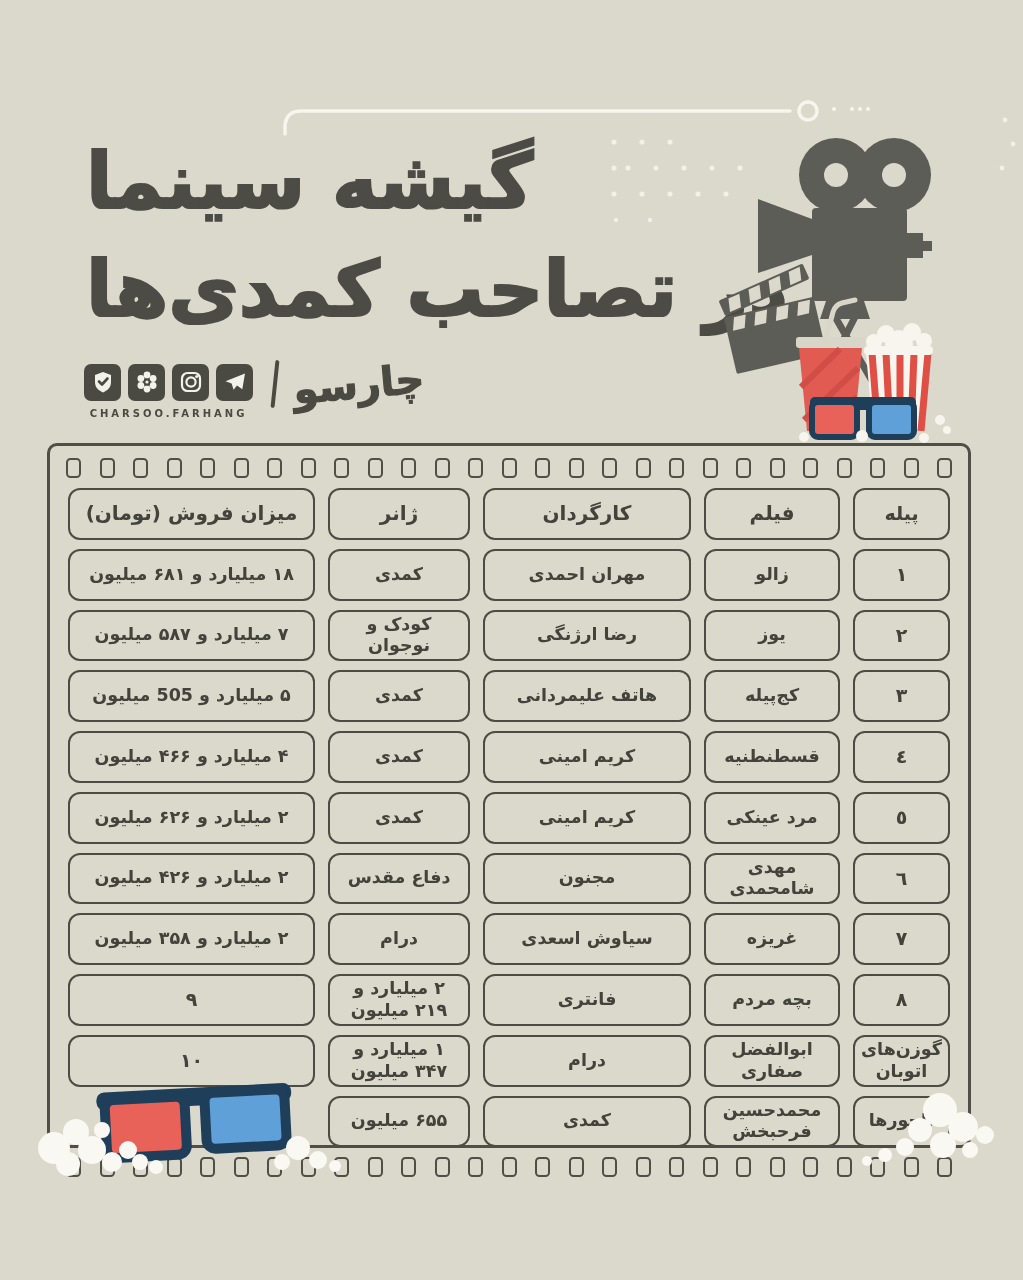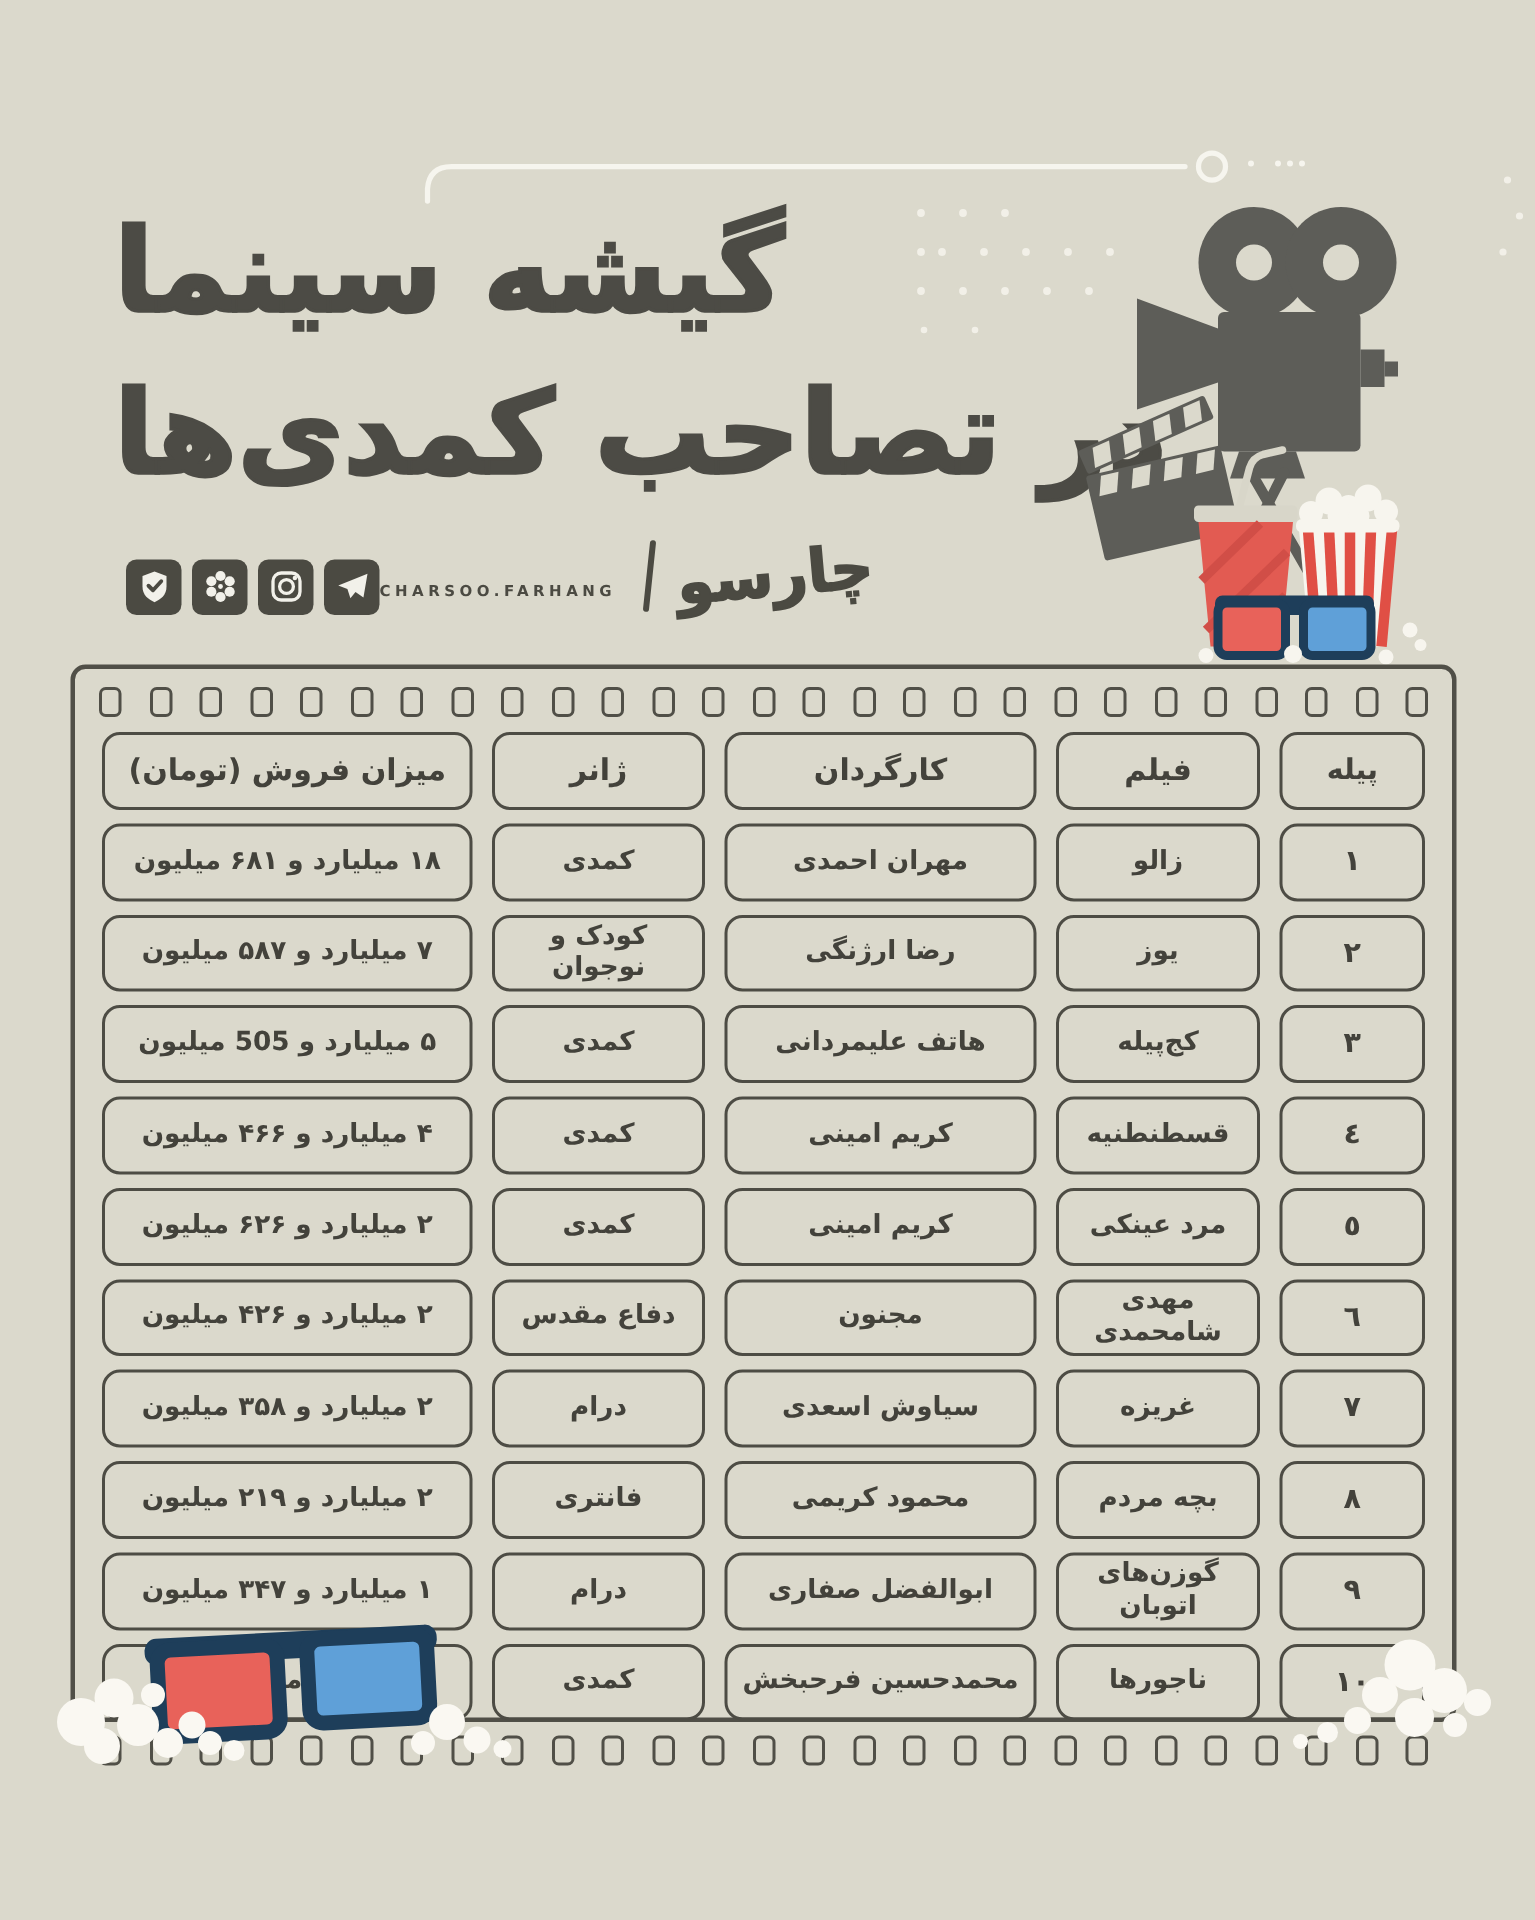--- a/index.html
+++ b/index.html
@@ -7,33 +7,33 @@
   body {
     background:#dbd9cc;
     font-family:"DejaVu Sans", sans-serif;
     position:relative; overflow:hidden;
   }
   .canvas { position:absolute; inset:0; width:1023px; height:1280px; }
 
   
   .deco-svg { position:absolute; left:0; top:0; width:1023px; height:460px; pointer-events:none; }
   .title-block {
-    position:absolute; left:76px; top:128px;
+    position:absolute; left:86px; top:128px;
     direction:rtl; text-align:left;
     color:#4c4b45; font-weight:bold;
     font-size:77px; line-height:1.40;
     -webkit-text-stroke:2.2px #4c4b45;
     letter-spacing:-1px;
     white-space:nowrap;
   }
   .branding {
     position:absolute; left:84px; top:360px;
     display:flex; align-items:center;
   }
-  .social-block { display:flex; flex-direction:row; align-items:center; }
+  .social-block { display:flex; flex-direction:column; align-items:center; }
   .social-icons { display:flex; gap:7px; }
   .sq {
     width:37px; height:37px; background:#4b4a42; border-radius:7px;
     display:flex; align-items:center; justify-content:center;
   }
   .handle {
     margin-top:7px; font-size:10px; font-weight:bold;
     letter-spacing:3px; color:#4b4a42;
   }
   .brand-sep {
@@ -317,21 +317,20 @@
       <div class="cell">۲ میلیارد و ۴۲۶ میلیون</div>
 
       <div class="cell num">۷</div>
       <div class="cell">غریزه</div>
       <div class="cell">سیاوش اسعدی</div>
       <div class="cell">درام</div>
       <div class="cell">۲ میلیارد و ۳۵۸ میلیون</div>
 
       <div class="cell num">۸</div>
       <div class="cell">بچه مردم</div>
-      <div class="cell">محمود کریمی</div>
       <div class="cell">فانتری</div>
       <div class="cell">۲ میلیارد و ۲۱۹ میلیون</div>
 
       <div class="cell num">۹</div>
       <div class="cell">گوزن‌های اتوبان</div>
       <div class="cell">ابوالفضل صفاری</div>
       <div class="cell">درام</div>
       <div class="cell">۱ میلیارد و ۳۴۷ میلیون</div>
 
       <div class="cell num">۱۰</div>

